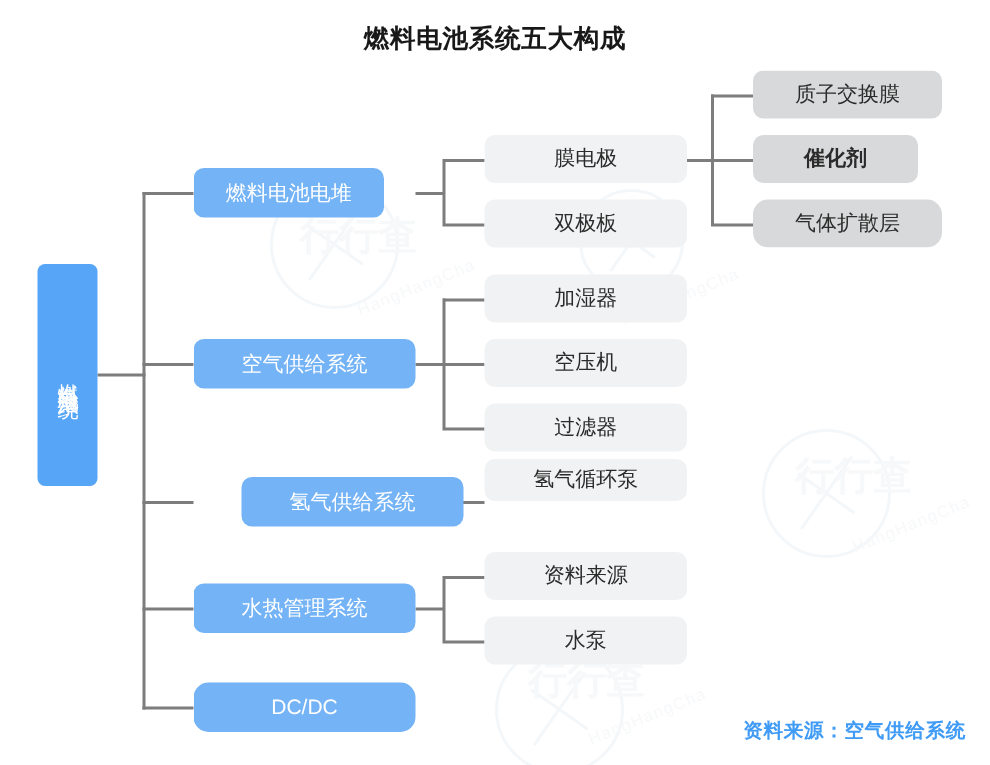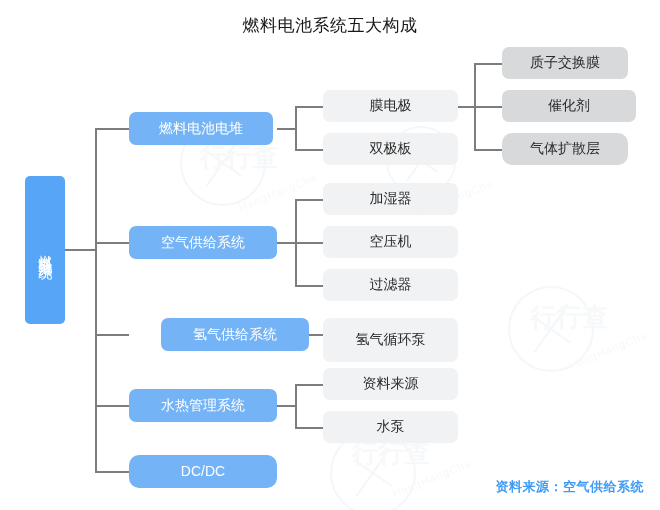--- a/index.html
+++ b/index.html
@@ -22,21 +22,21 @@
   }
 
   
   .title {
     position: absolute;
     left: 0;
     top: 14px;
     width: 660px;
     text-align: center;
     font-size: 17px;
-    font-weight: normal;
+    font-weight: bold;
     color: #181818;
     letter-spacing: 0.5px;
   }
 
   
   .wm {
     position: absolute;
     pointer-events: none;
     opacity: 0.5;
     user-select: none;
@@ -190,37 +190,37 @@
   <div class="line-h" style="left:295px; top:427px; width:28px;"></div>
 
   <div class="line-h" style="left:458px; top:106px; width:18px;"></div>
   <div class="line-v" style="left:474px; top:63px; height:87px;"></div>
   <div class="line-h" style="left:474px; top:63px; width:28px;"></div>
   <div class="line-h" style="left:474px; top:106px; width:28px;"></div>
   <div class="line-h" style="left:474px; top:149px; width:28px;"></div>
 
   <div class="node node-root" style="left:25px; top:176px; width:40px; height:148px;">燃料电池系统</div>
 
-  <div class="node node-l2" style="left:129px; top:112px; width:144px; height:33px;">燃料电池电堆</div>
+  <div class="node node-l2" style="left:129px; top:112px; width:127px; height:33px;">燃料电池电堆</div>
   <div class="node node-l2" style="left:129px; top:226px; width:148px; height:33px;">空气供给系统</div>
   <div class="node node-l2" style="left:129px; top:318px; width:148px; height:33px;margin-left:32px;">氢气供给系统</div>
   <div class="node node-l2" style="left:129px; top:389px; width:148px; height:33px;">水热管理系统</div>
   <div class="node node-l2" style="left:129px; top:455px; width:148px; height:33px;border-radius:10px;">DC/DC</div>
 
   <div class="node node-l3" style="left:323px; top:90px; width:135px; height:32px;">膜电极</div>
   <div class="node node-l3" style="left:323px; top:133px; width:135px; height:32px;">双极板</div>
 
   <div class="node node-l3" style="left:323px; top:183px; width:135px; height:32px;">加湿器</div>
   <div class="node node-l3" style="left:323px; top:226px; width:135px; height:32px;">空压机</div>
   <div class="node node-l3" style="left:323px; top:269px; width:135px; height:32px;">过滤器</div>
 
-  <div class="node node-l3" style="left:323px; top:318px; width:135px; height:44px;">氢气循环泵</div>
+  <div class="node node-l3" style="left:323px; top:306px; width:135px; height:28px;">氢气循环泵</div>
 
   <div class="node node-l3" style="left:323px; top:368px; width:135px; height:32px;">资料来源</div>
   <div class="node node-l3" style="left:323px; top:411px; width:135px; height:32px;">水泵</div>
 
   <div class="node node-l4" style="left:502px; top:47px; width:126px; height:32px;">质子交换膜</div>
-  <div class="node node-l4" style="left:502px; top:90px; width:134px; height:32px;">催化剂</div>
+  <div class="node node-l4" style="left:502px; top:90px; width:110px; height:32px;font-weight:bold;">催化剂</div>
   <div class="node node-l4" style="left:502px; top:133px; width:126px; height:32px;border-radius:10px;">气体扩散层</div>
 
   <div class="source">资料来源：空气供给系统</div>
 
 </div>
 
 </body></html>

